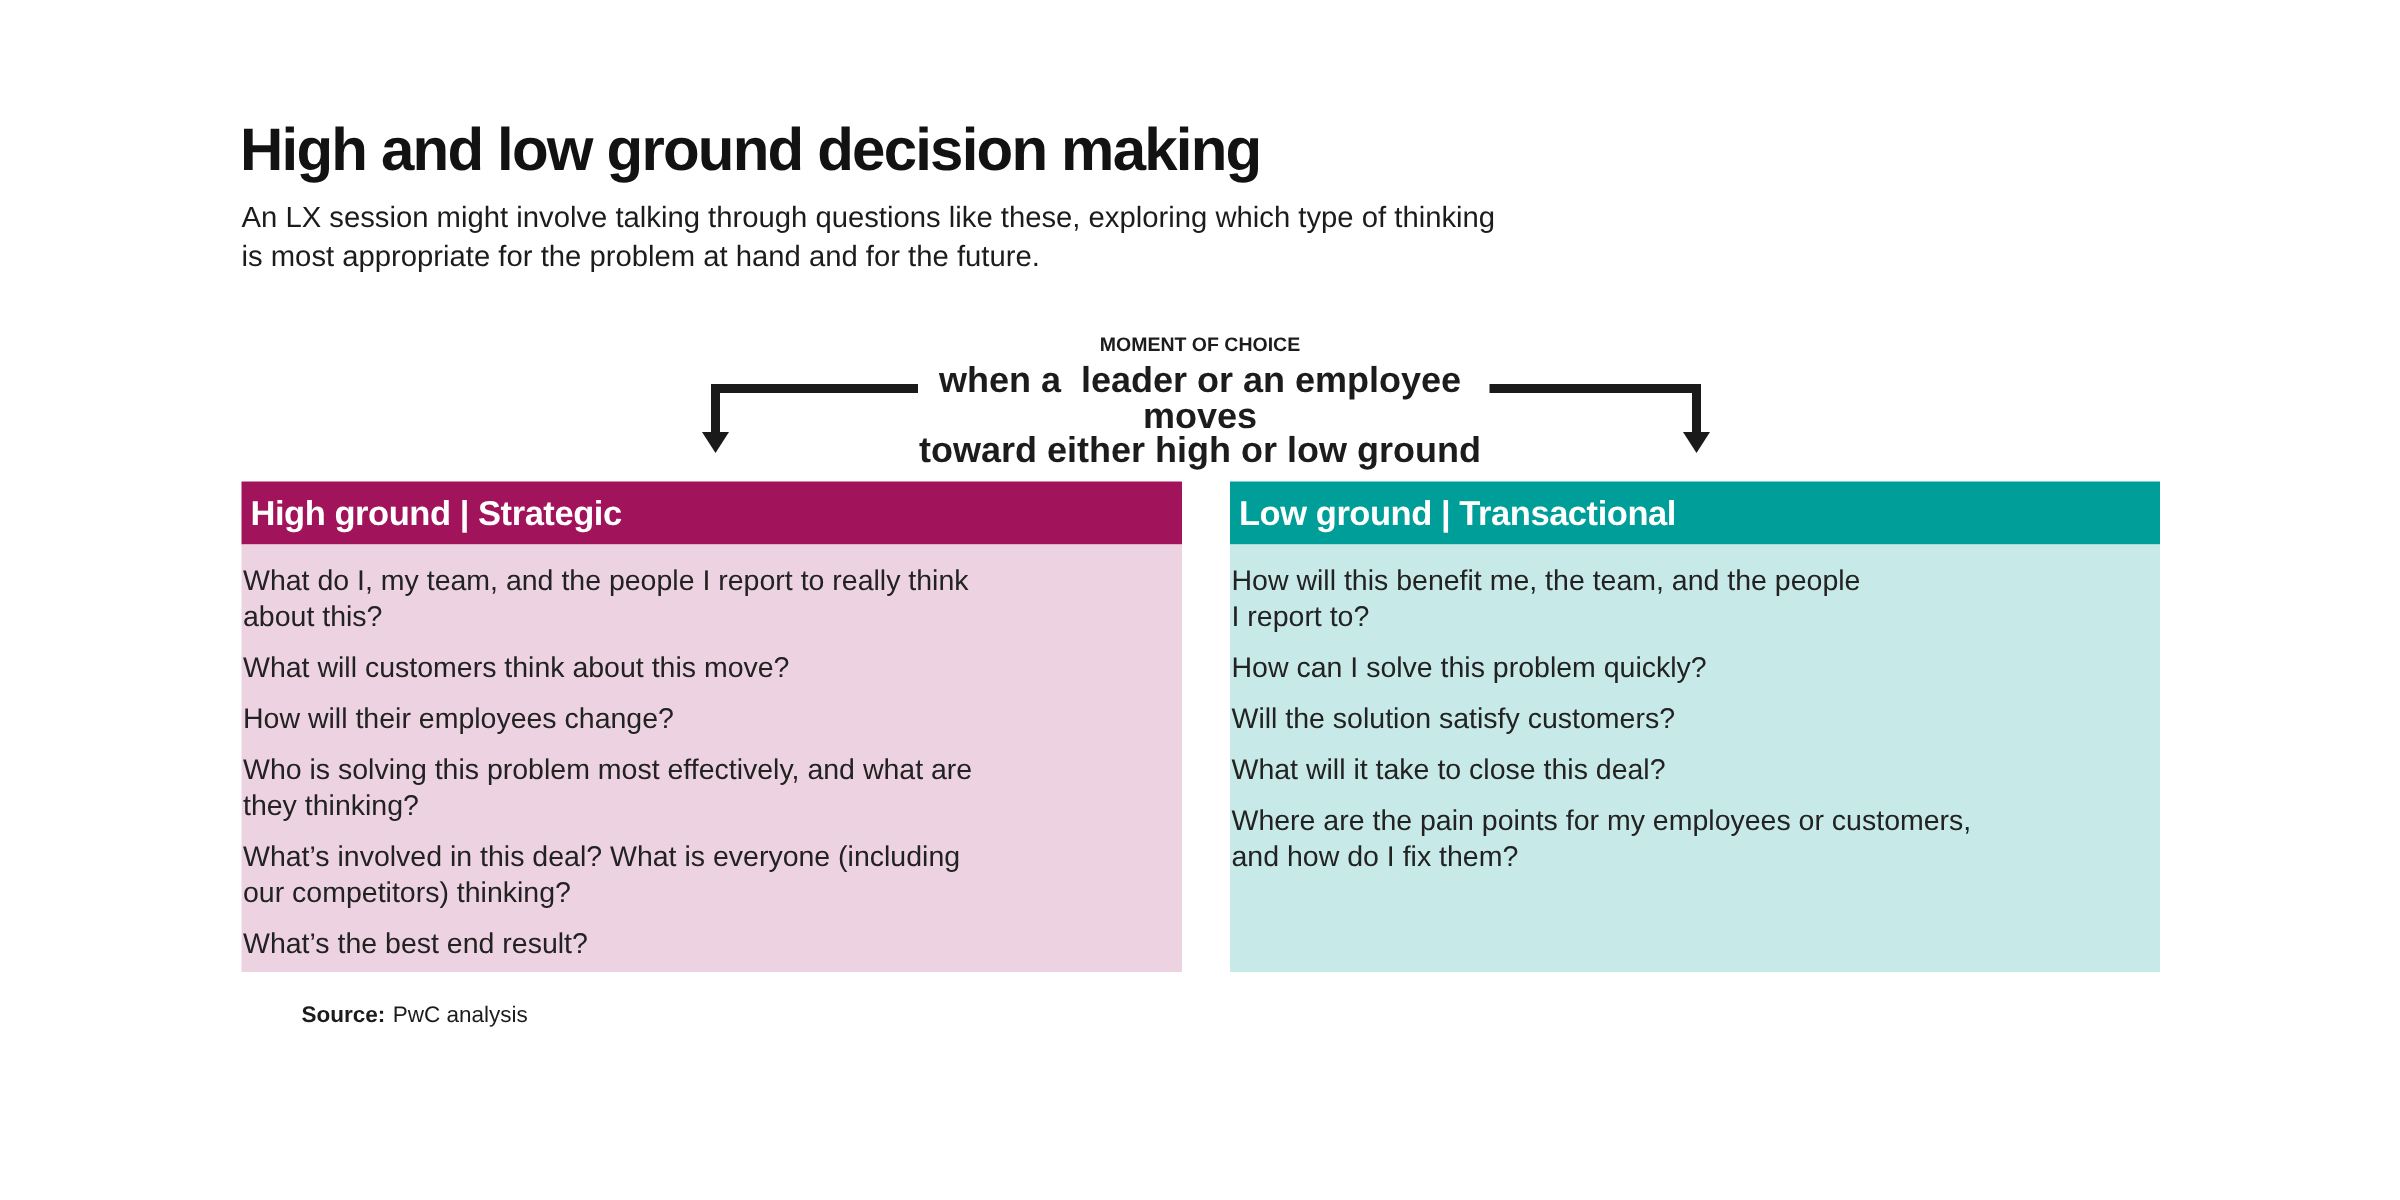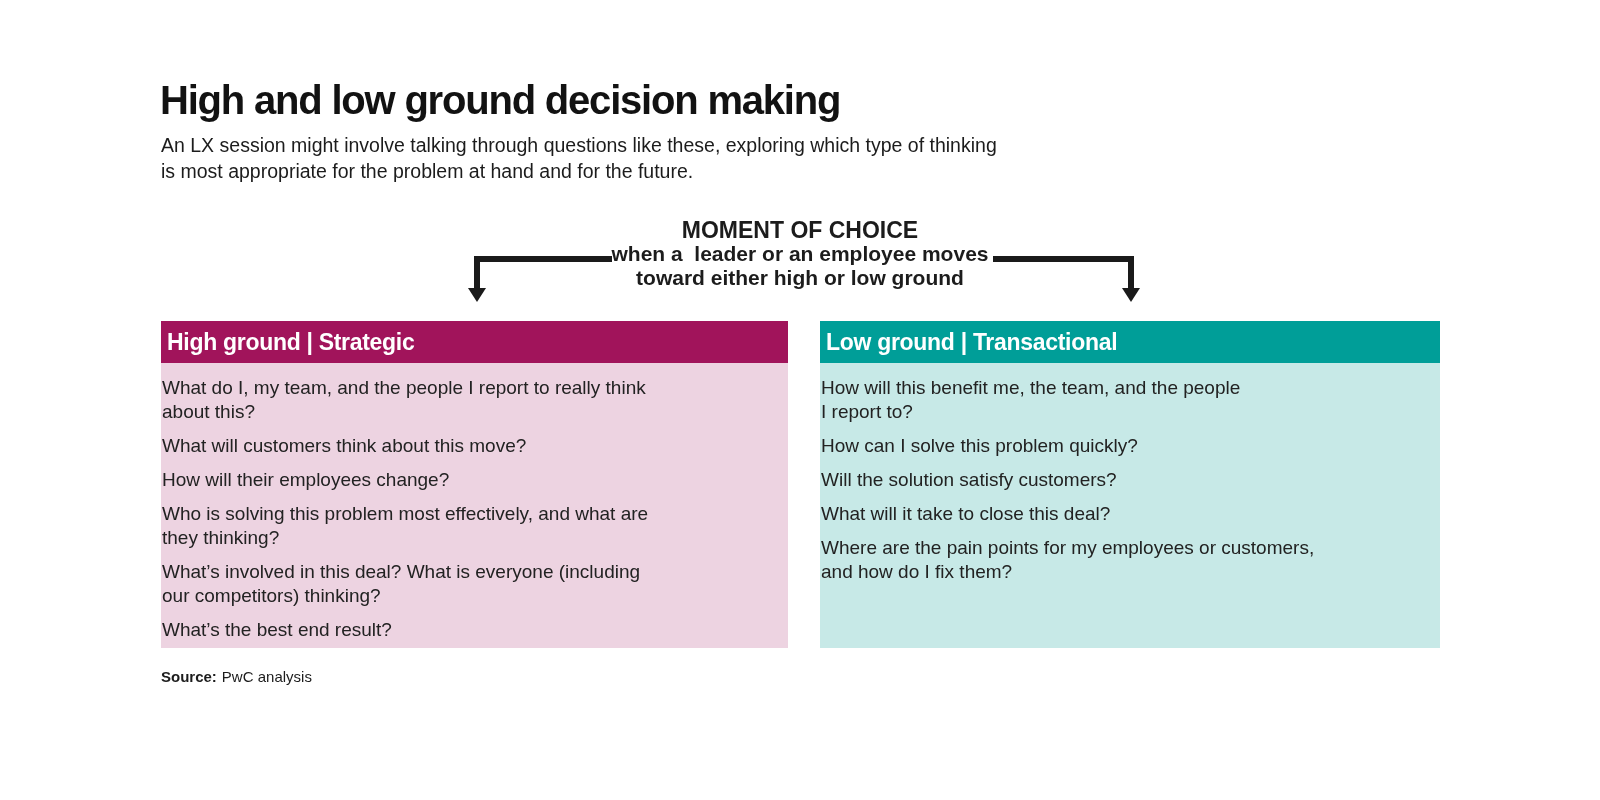--- a/index.html
+++ b/index.html
@@ -34,26 +34,26 @@
 
   .moment {
     position: absolute;
     left: 600px;
     top: 218px;
     width: 400px;
     text-align: center;
     color: #1c1c1c;
   }
   .moment-heading {
-    font-size: 23px;
+    font-size: 13px;
     font-weight: 700;
     line-height: 24px;
   }
   .moment-line {
-    font-size: 21px;
+    font-size: 24px;
     font-weight: 700;
     line-height: 23.5px;
     white-space: pre-wrap;
   }
 
   .bar { position: absolute; background: #1a1a1a; }
   .h-bar-left  { left: 474px;  top: 256px; width: 138px; height: 6px; }
   .v-bar-left  { left: 474px;  top: 256px; width: 6px;   height: 33px; }
   .h-bar-right { left: 993px;  top: 256px; width: 138px; height: 6px; }
   .v-bar-right { left: 1128px; top: 256px; width: 6px;   height: 33px; }
@@ -93,21 +93,21 @@
     white-space: pre-line;
   }
 
   .source {
     position: absolute;
     left: 161px;
     top: 668px;
     font-size: 15px;
     color: #1c1c1c;
   }
-  .source-label { font-weight: 700; margin-right: 5px; }
+  .source-label { font-weight: 700; margin-right: 5px; margin-left: 40px; }
 </style>
 </head>
 <body>
 
 <div class="canvas">
 
   <div class="title">High and low ground decision making</div>
   <div class="subtitle">An LX session might involve talking through questions like these, exploring which type of thinking
 is most appropriate for the problem at hand and for the future.</div>
 

